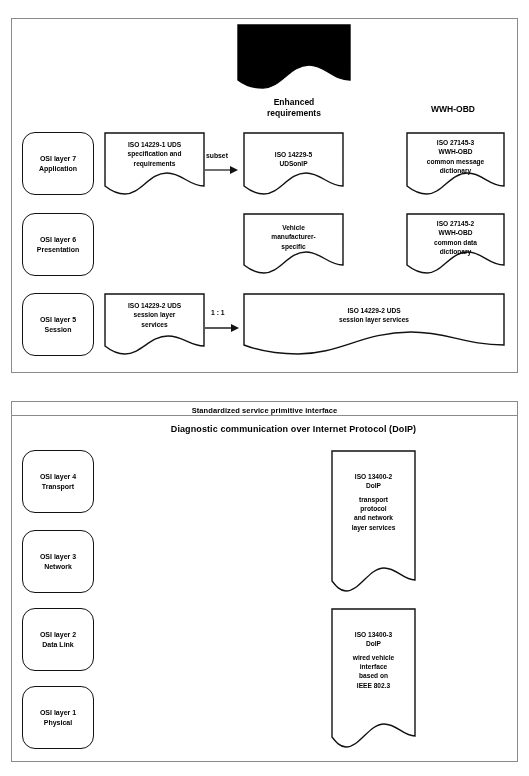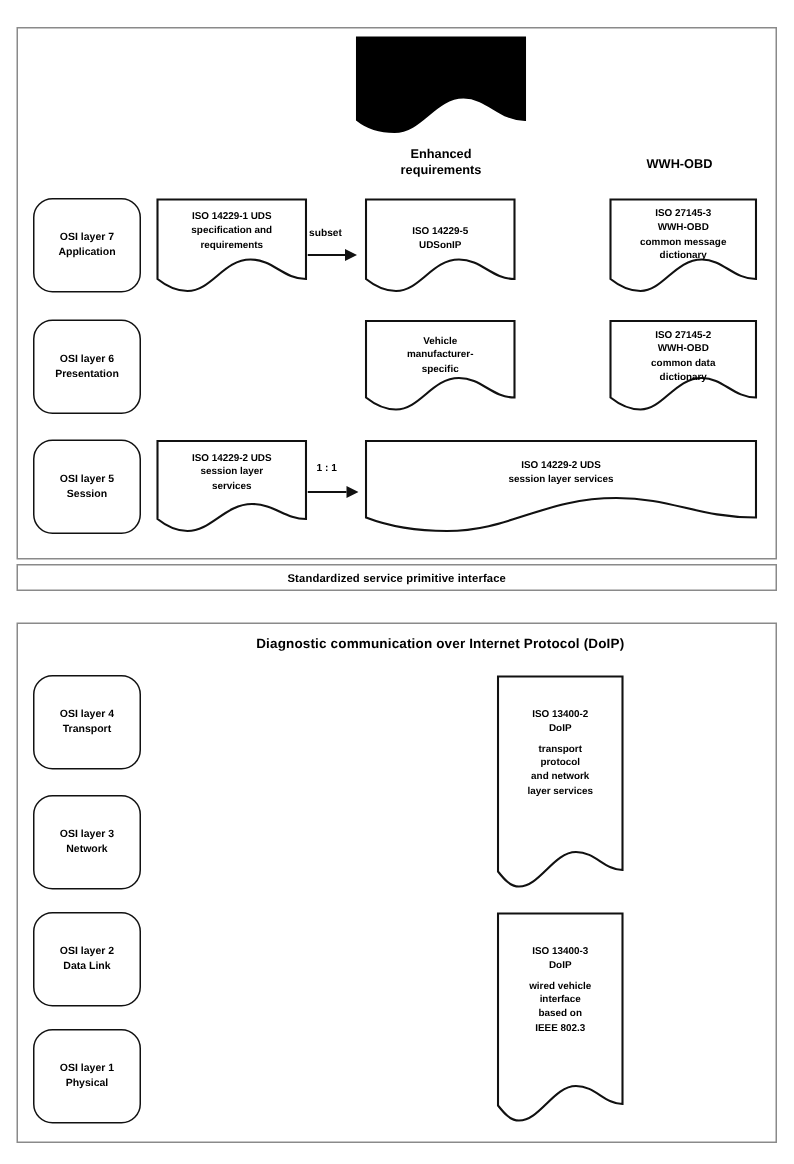--- a/index.html
+++ b/index.html
@@ -238,21 +238,21 @@
   <div class="doc" style="left:243px; top:293px; width:262px; height:63px;">
     <svg width="262" height="63" viewBox="0 0 262 63" preserveAspectRatio="none">
       <path d="M1,1 L261,1 L261,52 C222,52 205,39 168,39 C120,39 97,61 55,61 C30,61 14,57 1,52 Z" fill="#ffffff" stroke="#111111" stroke-width="1.4"></path>
     </svg>
     <div class="doc-text" style="top:13px;">
       <span>ISO 14229-2 UDS</span><br>
       <span>session layer services</span>
     </div>
   </div>
 
-  <div class="abs bar" style="left:11px; top:376px; width:507px; height:18px;">
+  <div class="abs bar" style="left:11px; top:401px; width:507px; height:18px;">
     <span class="bar-label">Standardized service primitive interface</span>
   </div>
 
   <div class="abs panel" style="left:11px; top:415px; width:507px; height:347px;"></div>
 
   <div class="abs panel-title" style="left:11px; top:424px; width:507px;">Diagnostic communication over Internet Protocol (DoIP)</div>
 
   <div class="abs osi" style="left:22px; top:450px; width:72px; height:63px;">
     <div class="osi-label">
       <span>OSI layer 4</span><br>

